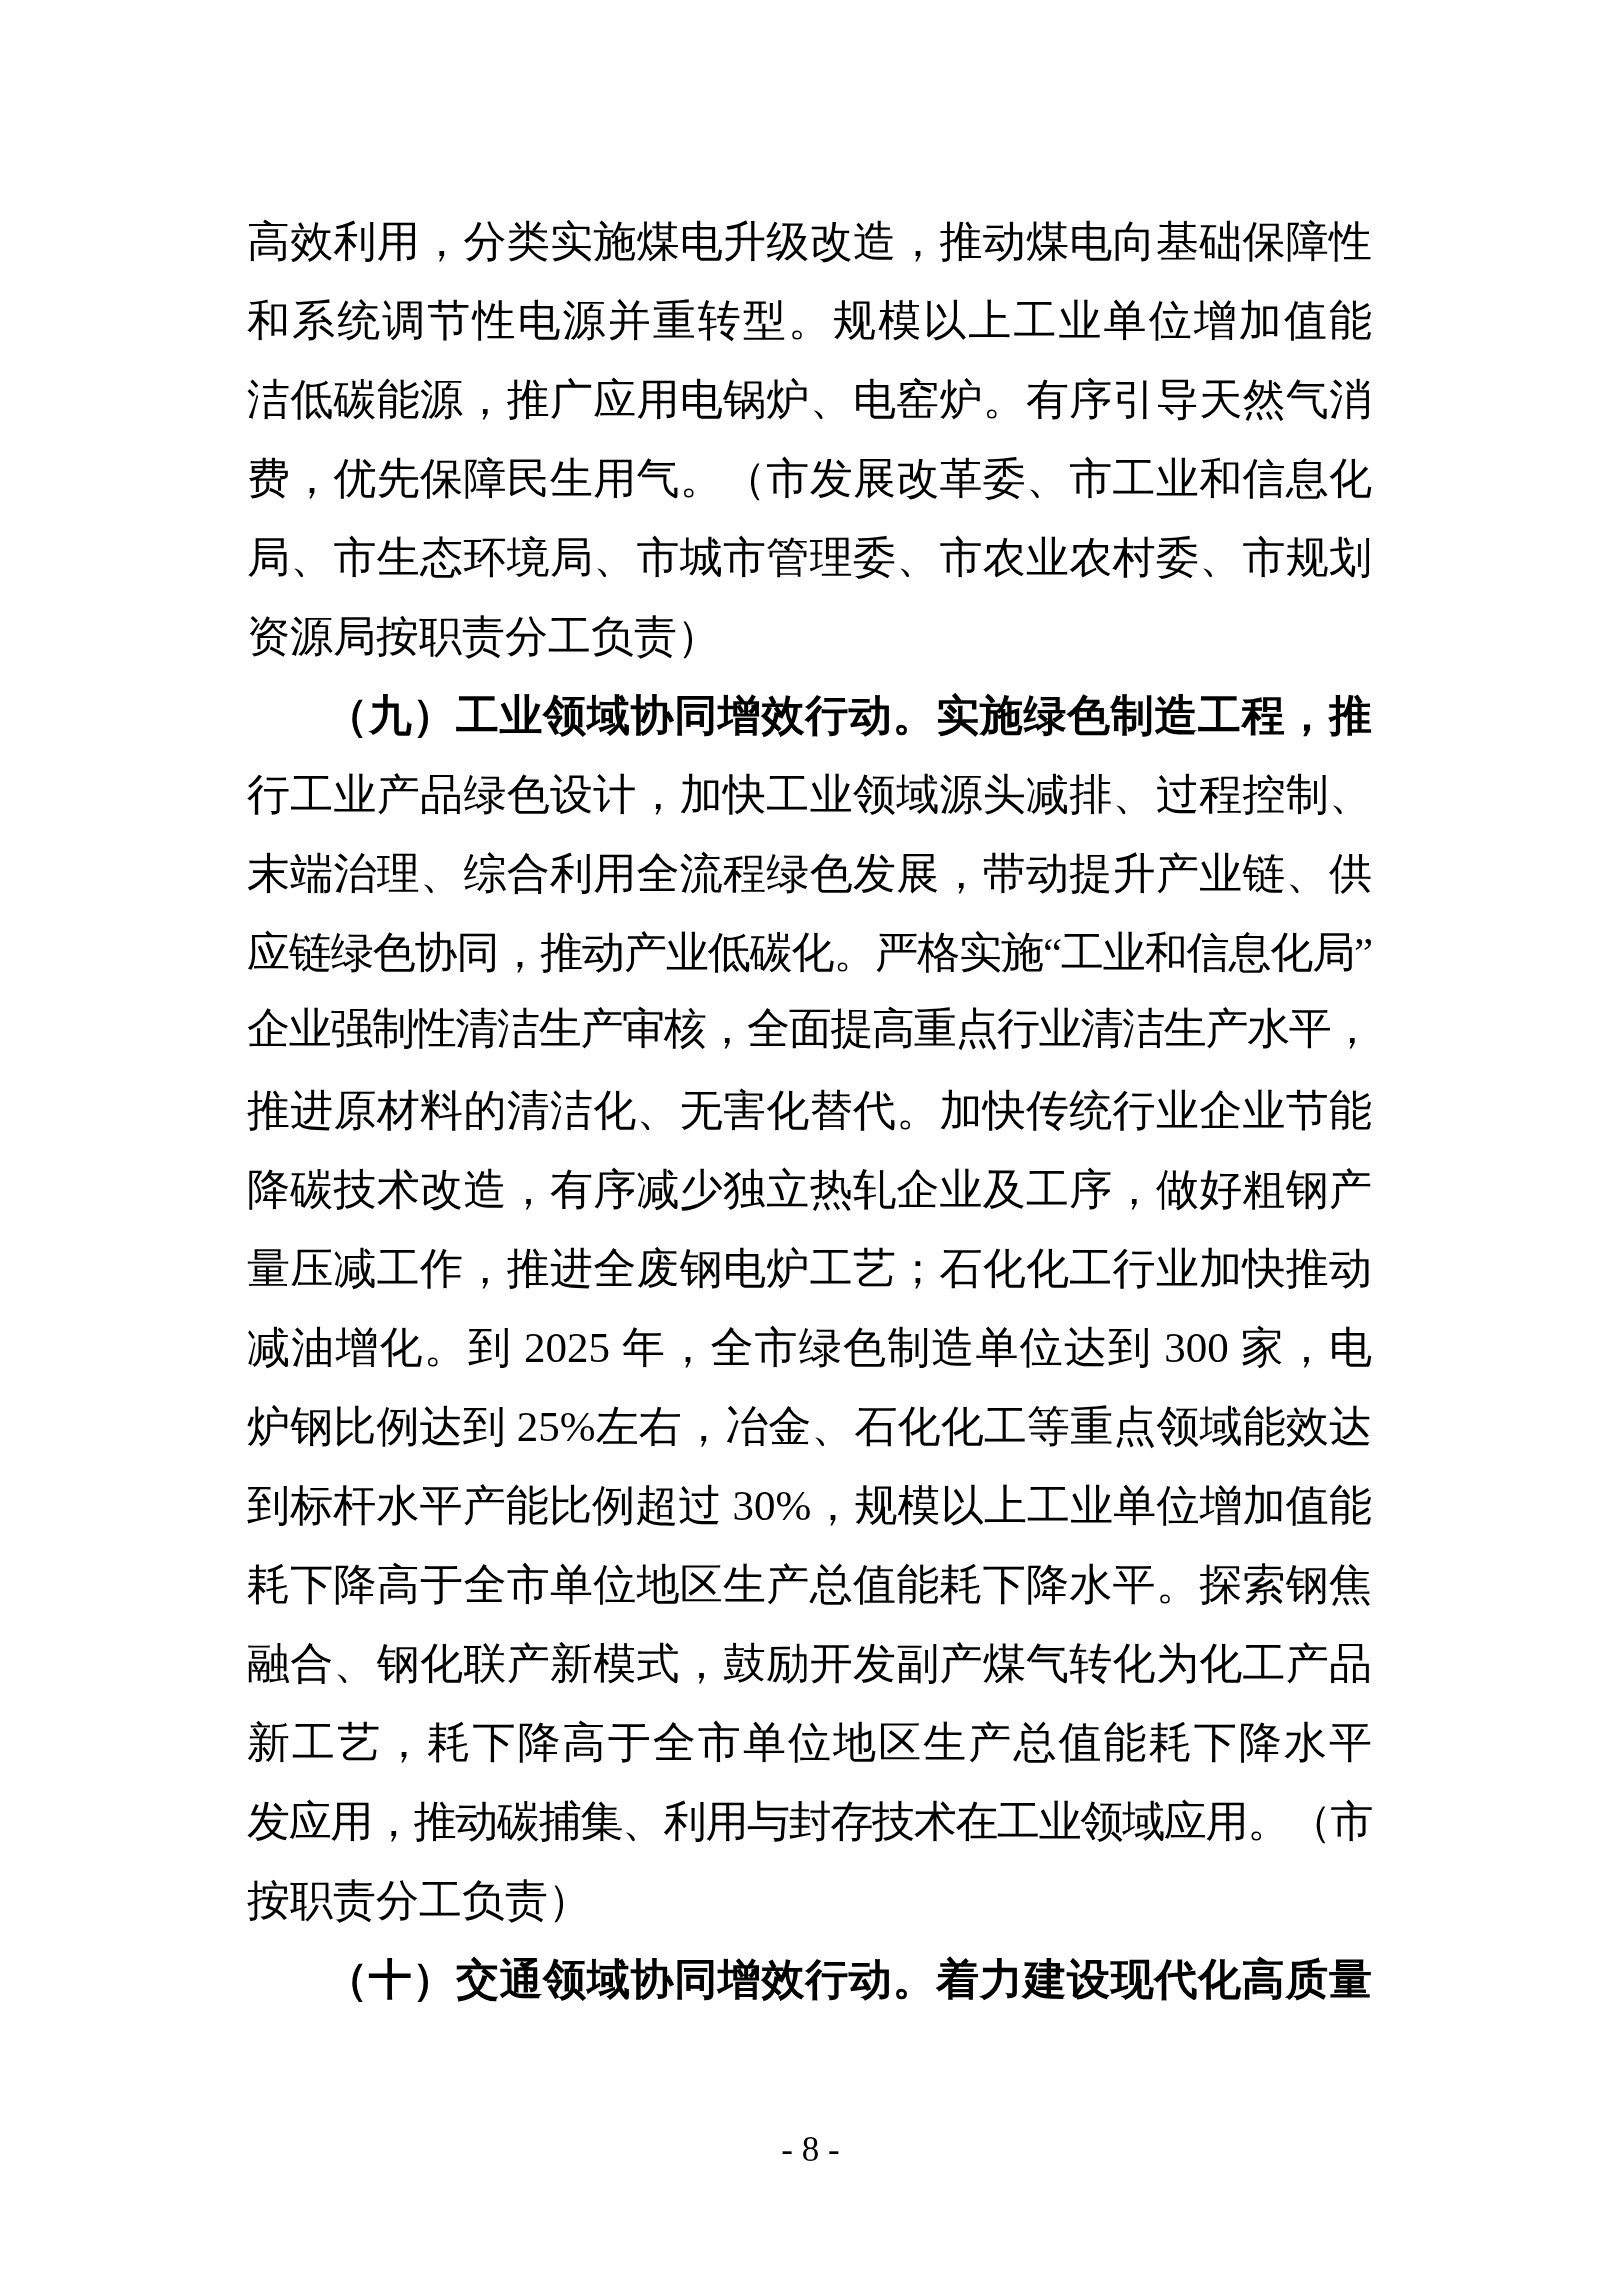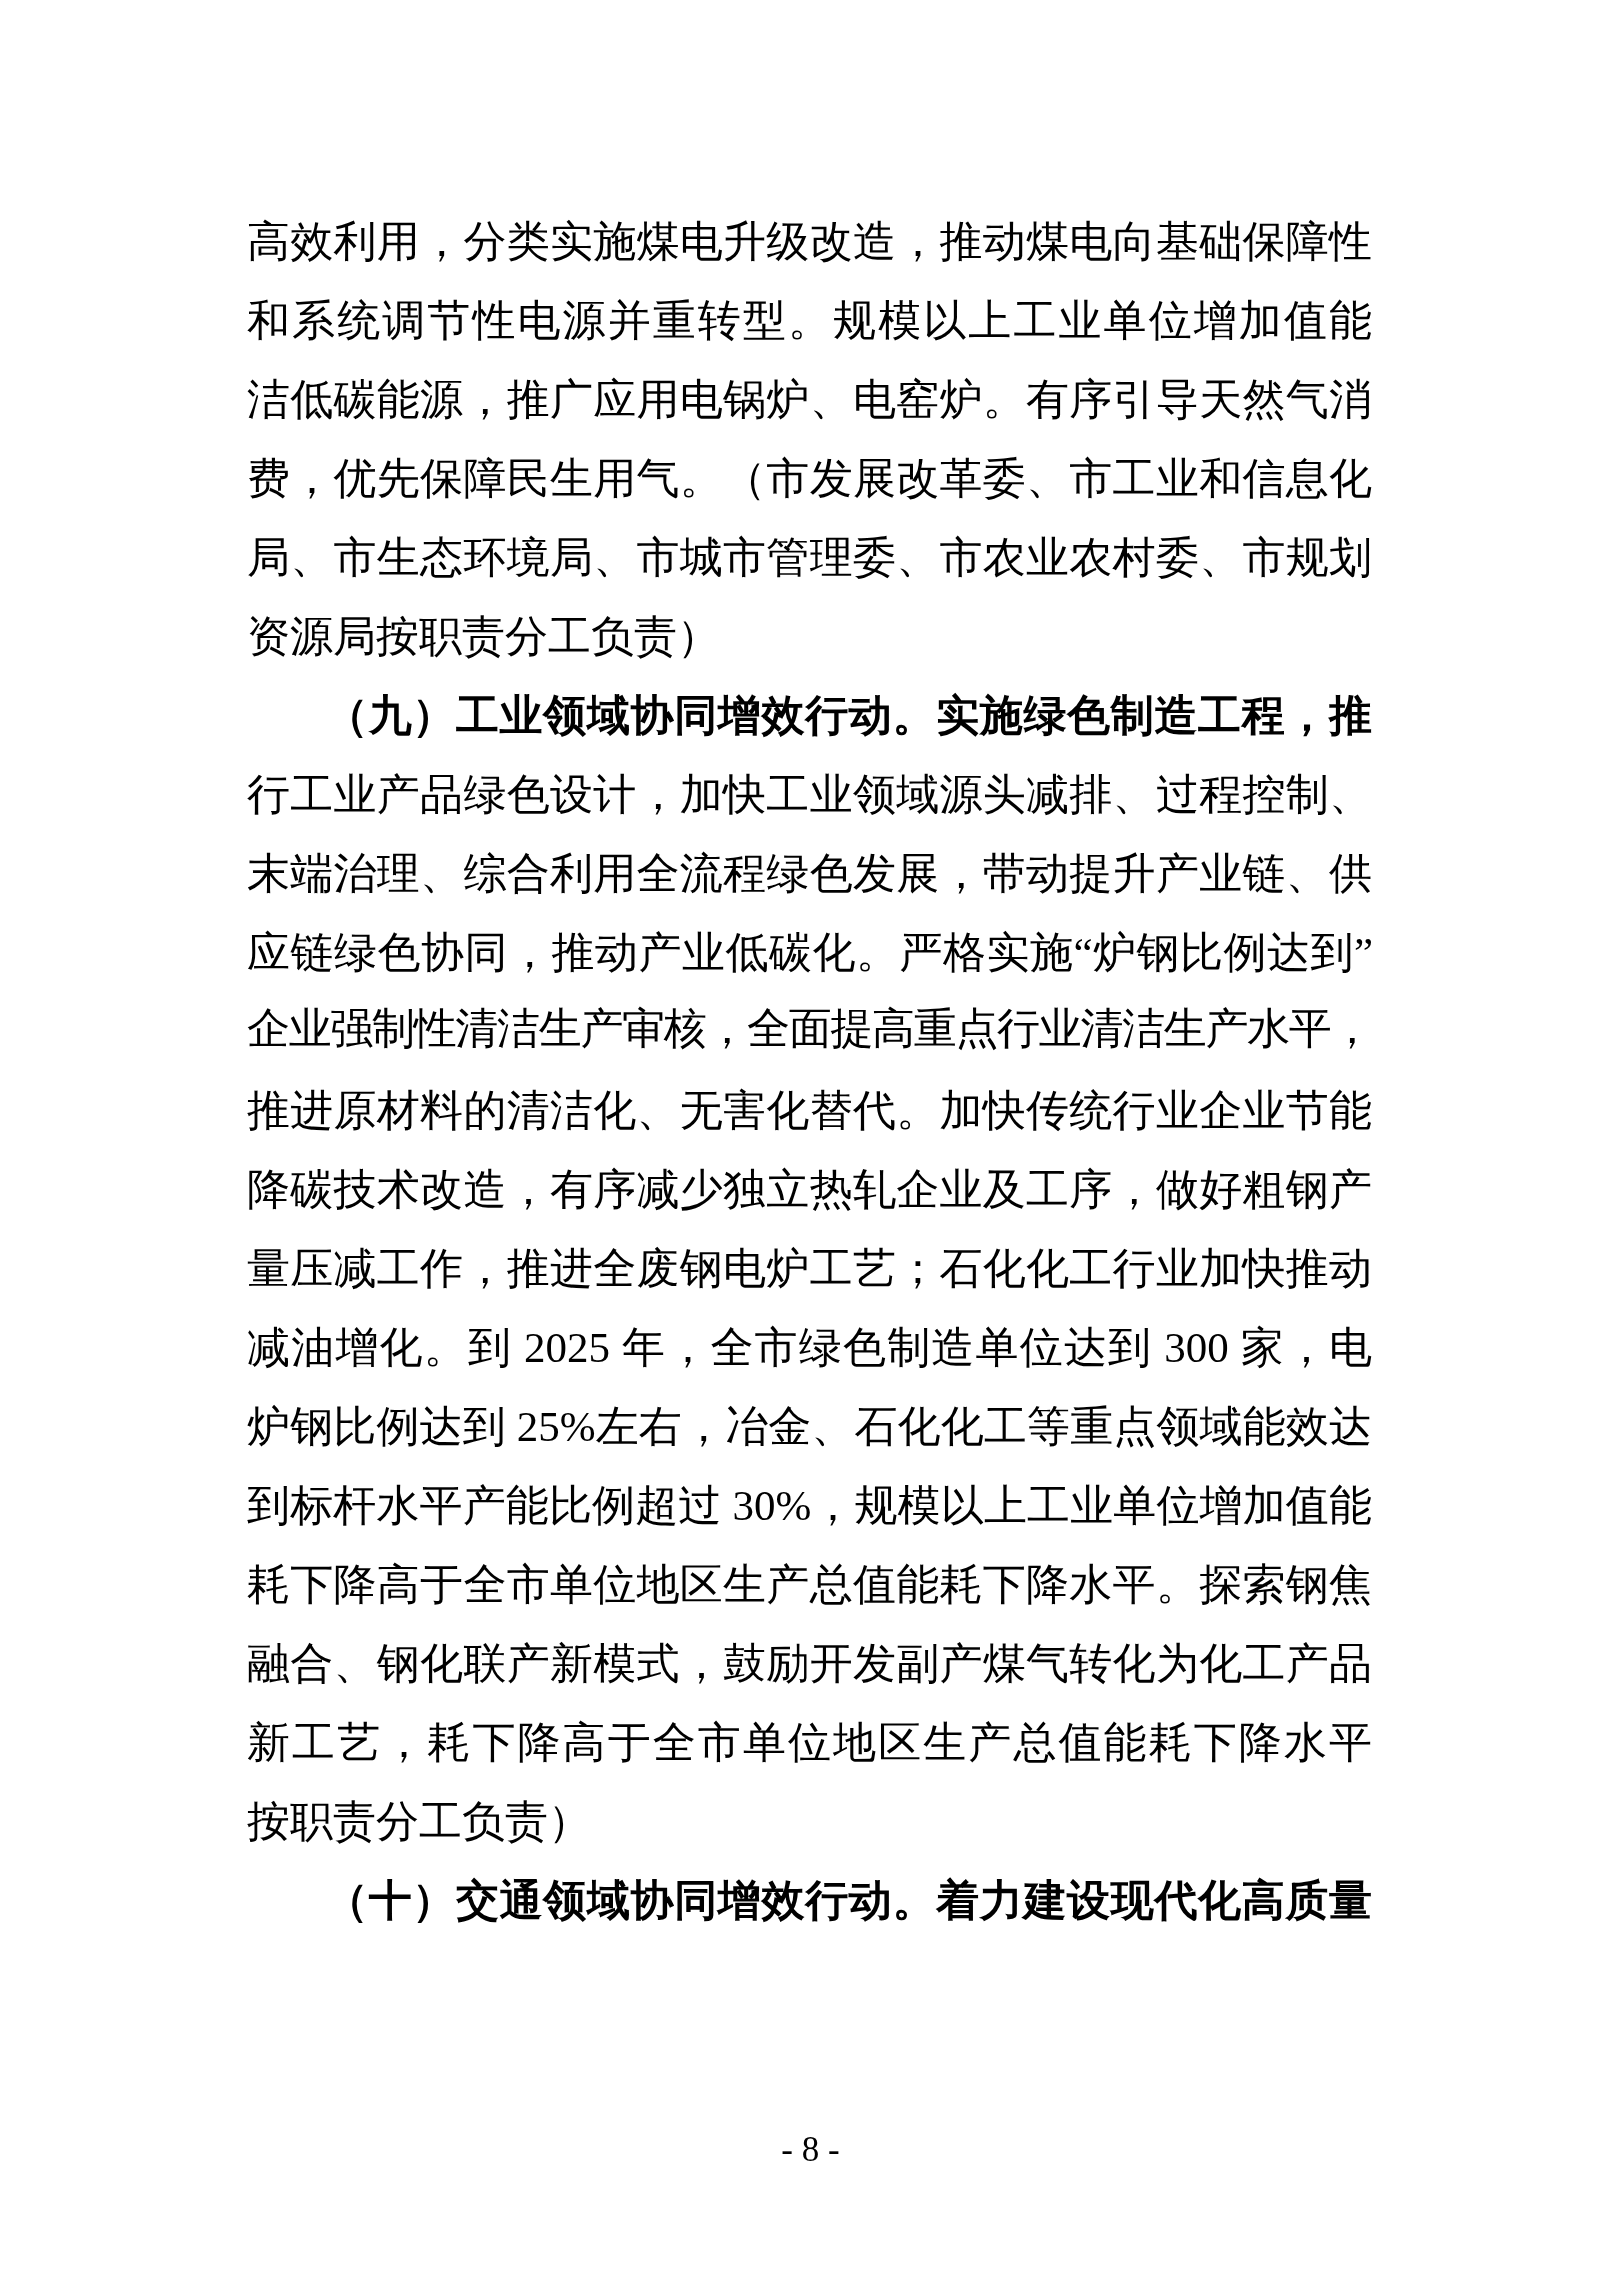--- a/index.html
+++ b/index.html
@@ -60,29 +60,30 @@
   <div class="doc-body">
       <div class="line" style="">高效利用，分类实施煤电升级改造，推动煤电向基础保障性</div>
       <div class="line" style="">和系统调节性电源并重转型。规模以上工业单位增加值能</div>
       <div class="line" style="">洁低碳能源，推广应用电锅炉、电窑炉。有序引导天然气消</div>
       <div class="line" style="">费，优先保障民生用气。（市发展改革委、市工业和信息化</div>
       <div class="line" style="">局、市生态环境局、市城市管理委、市农业农村委、市规划</div>
       <div class="line line-last">资源局按职责分工负责）</div>
       <div class="line indent" style="">（九）工业领域协同增效行动。实施绿色制造工程，推</div>
       <div class="line" style="">行工业产品绿色设计，加快工业领域源头减排、过程控制、</div>
       <div class="line" style="">末端治理、综合利用全流程绿色发展，带动提升产业链、供</div>
-      <div class="line" style="letter-spacing: -1.2px;">应链绿色协同，推动产业低碳化。严格实施“炉钢比例达到”</div>
+      <div class="line" style="letter-spacing: -1.2px;">应链绿色协同，推动产业低碳化。严格实施“工业和信息化局”</div>
       <div class="line" style="letter-spacing: -1.5px; font-family: Liberation Mono, monospace;">企业强制性清洁生产审核，全面提高重点行业清洁生产水平，</div>
       <div class="line" style="">推进原材料的清洁化、无害化替代。加快传统行业企业节能</div>
       <div class="line" style="">降碳技术改造，有序减少独立热轧企业及工序，做好粗钢产</div>
       <div class="line" style="">量压减工作，推进全废钢电炉工艺；石化化工行业加快推动</div>
       <div class="line" style="">减油增化。到 2025 年，全市绿色制造单位达到 300 家，电</div>
       <div class="line" style="">炉钢比例达到 25%左右，冶金、石化化工等重点领域能效达</div>
       <div class="line" style="">到标杆水平产能比例超过 30%，规模以上工业单位增加值能</div>
       <div class="line" style="">耗下降高于全市单位地区生产总值能耗下降水平。探索钢焦</div>
       <div class="line" style="">融合、钢化联产新模式，鼓励开发副产煤气转化为化工产品</div>
       <div class="line" style="">新工艺，耗下降高于全市单位地区生产总值能耗下降水平</div>
+      <div class="line" style="letter-spacing: -1.5px;">发应用，推动碳捕集、利用与封存技术在工业领域应用。（市</div>
       <div class="line line-last">按职责分工负责）</div>
       <div class="line indent" style="">（十）交通领域协同增效行动。着力建设现代化高质量</div>
     </div>
   <div class="page-footer">- 8 -</div>
 </div>
 
 
 </body></html>

